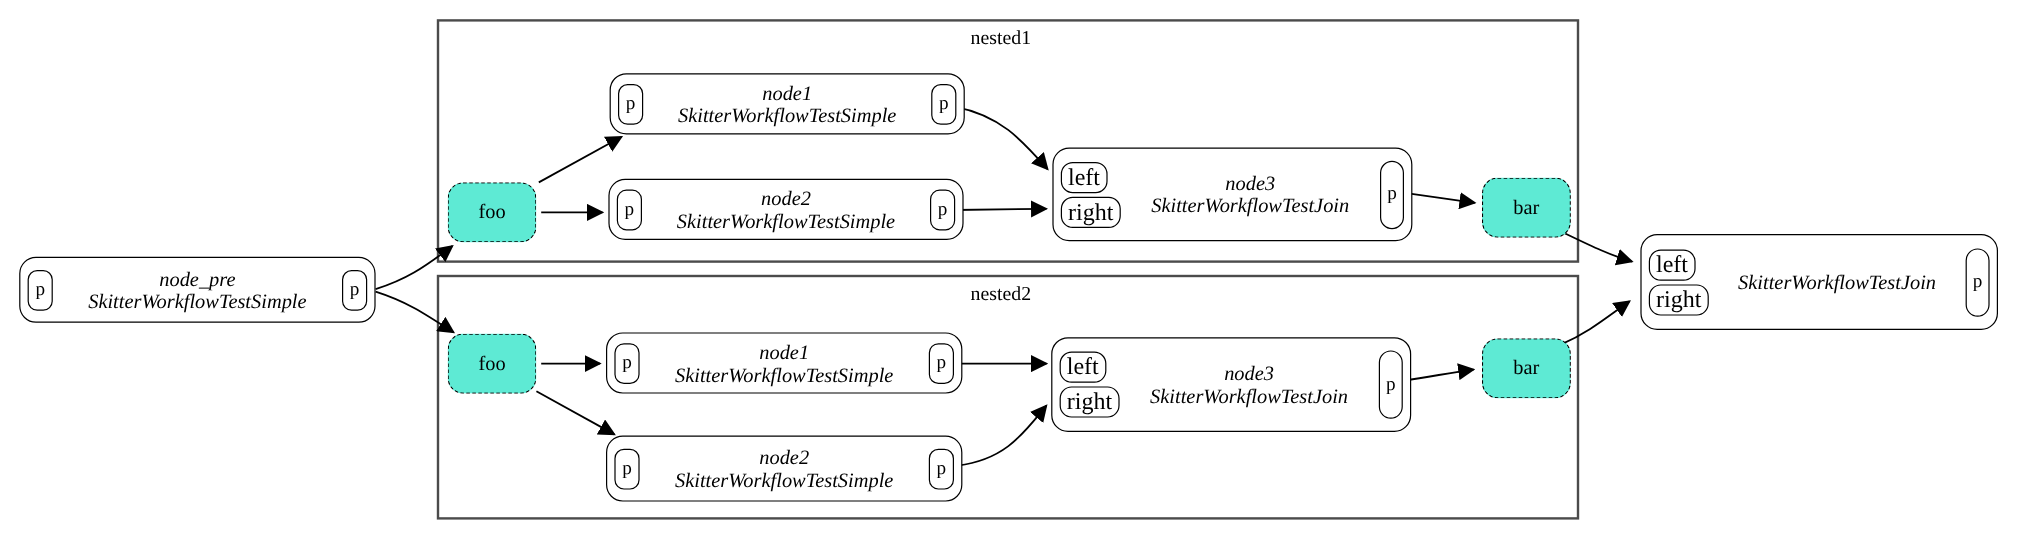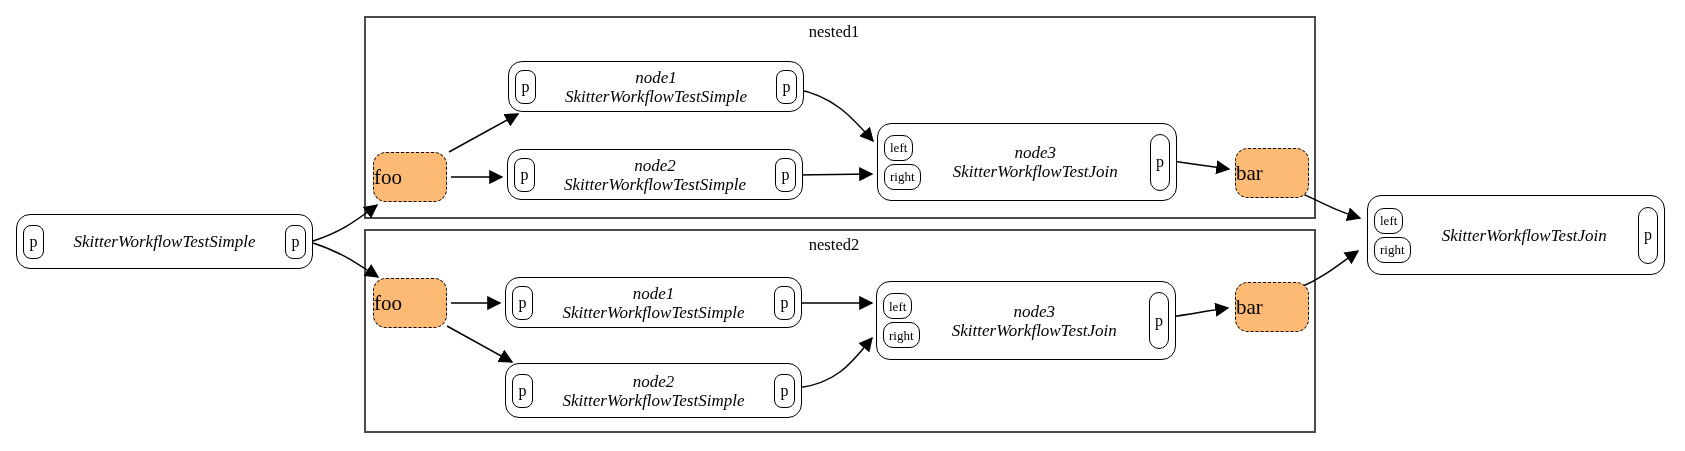--- a/index.html
+++ b/index.html
@@ -13,31 +13,31 @@
   .cluster { position:absolute; border:2px solid #4b4b4b; background:transparent; }
   .cluster-label {
     position:absolute; top:5px; left:0; right:12px; text-align:center;
     font-size:16.5px; line-height:18px;
   }
   .node {
     position:absolute; background:#fff; border:1.5px solid #000; border-radius:14px;
     display:flex; align-items:center; padding:0 6px; gap:4px;
   }
   .proxy {
-    position:absolute; background:#fdba74; border:1.6px dashed #000; border-radius:13px;
-    display:flex; align-items:center; justify-content:flex-start; font-size:21px;
+    position:absolute; background:#5eead4; border:1.6px dashed #000; border-radius:13px;
+    display:flex; align-items:center; justify-content:center; font-size:17px;
   }
   .port {
     border:1.5px solid #000; border-radius:8px; background:#fff;
     display:flex; align-items:center; justify-content:center;
     font-size:16px; line-height:1;
   }
   .port.pp { width:21px; height:34px; flex:0 0 auto; }
   .port.tall { width:20px; height:57px; border-radius:10px; flex:0 0 auto; }
-  .port.named { height:26px; padding:0 5px; border-radius:10px; font-size:13px; }
+  .port.named { height:26px; padding:0 5px; border-radius:10px; font-size:20px; }
   .ports-col { display:flex; flex-direction:column; gap:3px; flex:0 0 auto; align-items:flex-start; }
   .node-label { flex:1 1 auto; text-align:center; font-size:17px; line-height:19px; }
   .node-label .nl-title, .node-label .nl-sub { display:block;font-style:italic; }
 </style>
 </head>
 <body>
 
 <div class="canvas">
 
   <div class="cluster" style="left:364px; top:16px; width:952px; height:203px;">
@@ -67,20 +67,21 @@
       <path d="M799,303 L872,303" marker-end="url(#arrow)"></path>
       <path d="M798,388 C838,383 853,361 872,338" marker-end="url(#arrow)"></path>
       <path d="M1170,317 C1192,314 1206,311 1228,308" marker-end="url(#arrow)"></path>
       <path d="M1301,287 C1324,277 1338,265 1358,251" marker-end="url(#arrow)"></path>
     </g>
   </svg>
 
   <div class="node" style="left:16px; top:214px; width:297px; height:55px;">
     <span class="port pp">p</span>
     <span class="node-label">
+      <span class="nl-title">node_pre</span>
       <span class="nl-sub">SkitterWorkflowTestSimple</span>
     </span>
     <span class="port pp">p</span>
   </div>
 
   <div class="proxy" style="left:373px; top:152px; width:74px; height:50px;">
     <span>foo</span>
   </div>
 
   <div class="node" style="left:508px; top:61px; width:296px; height:51px;">

